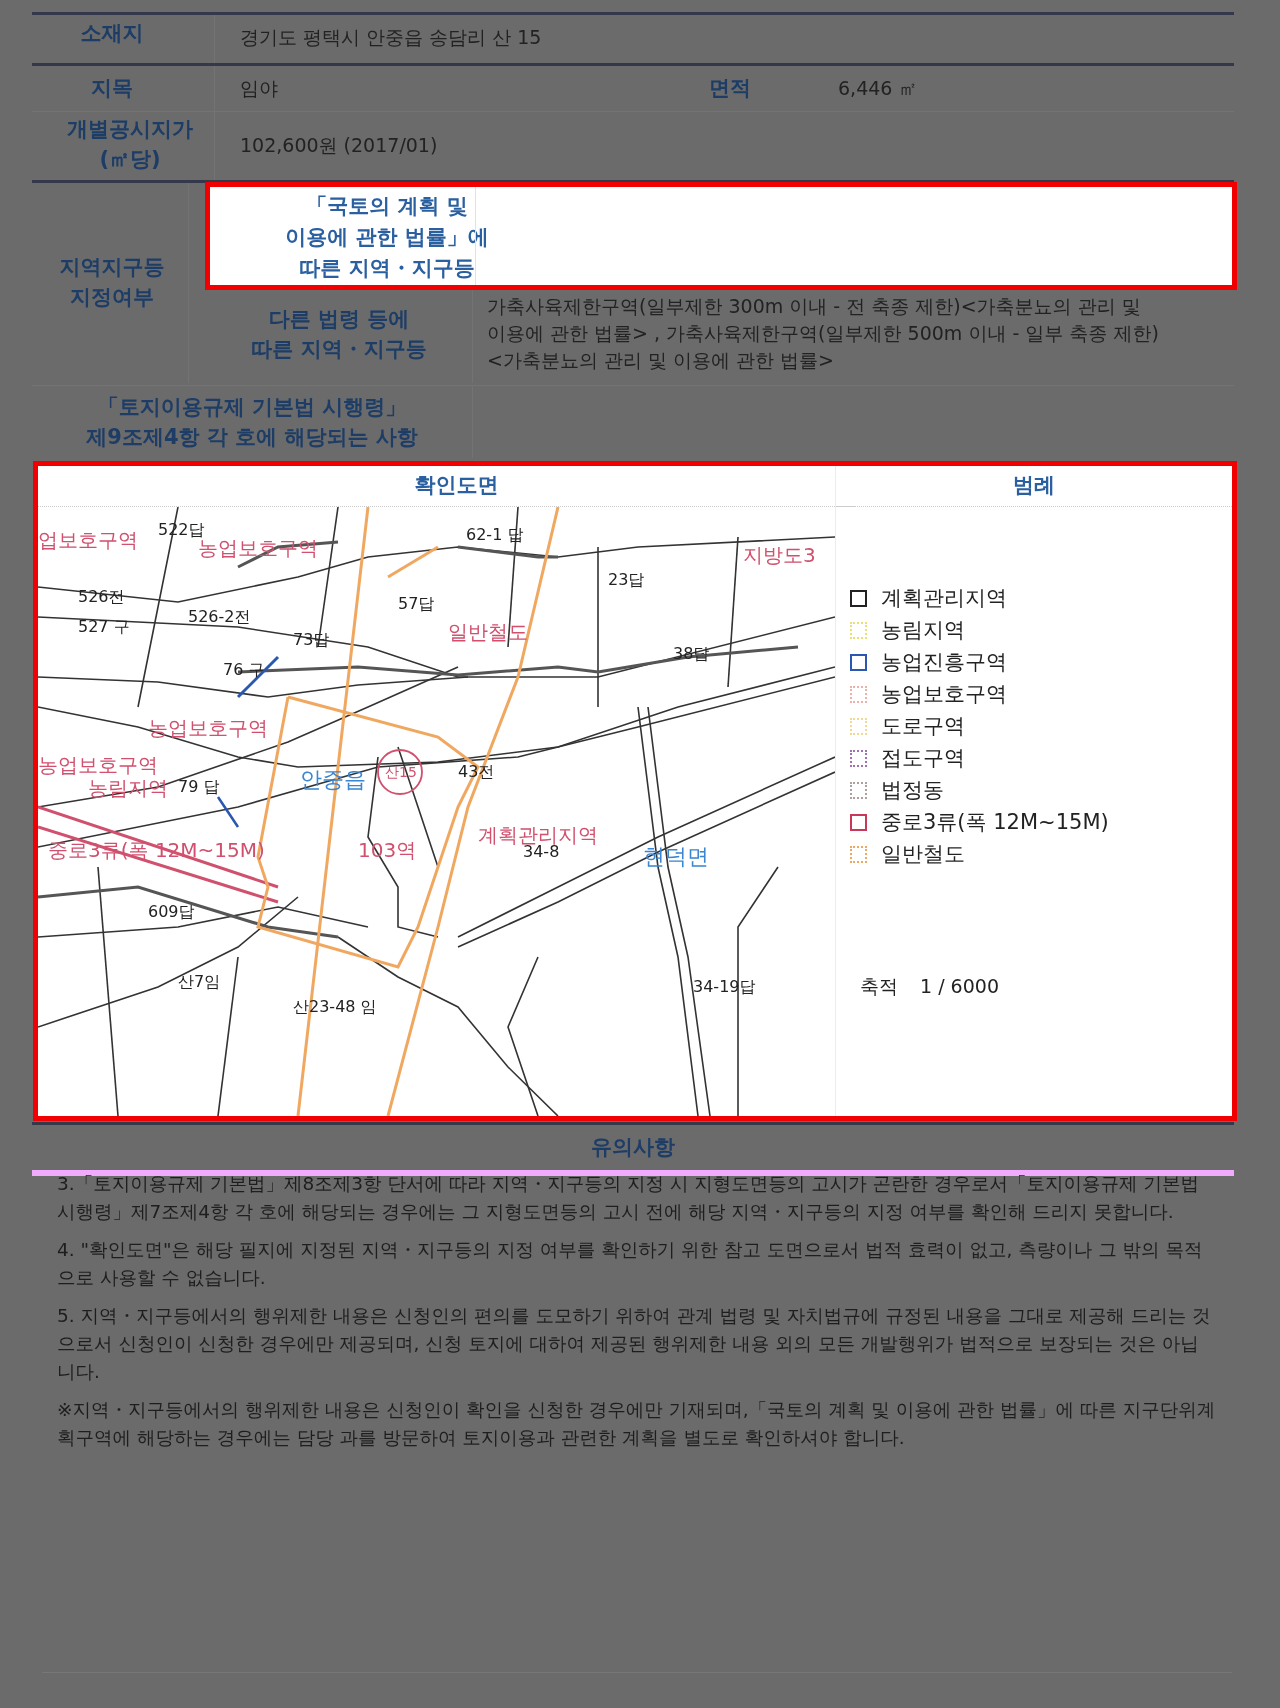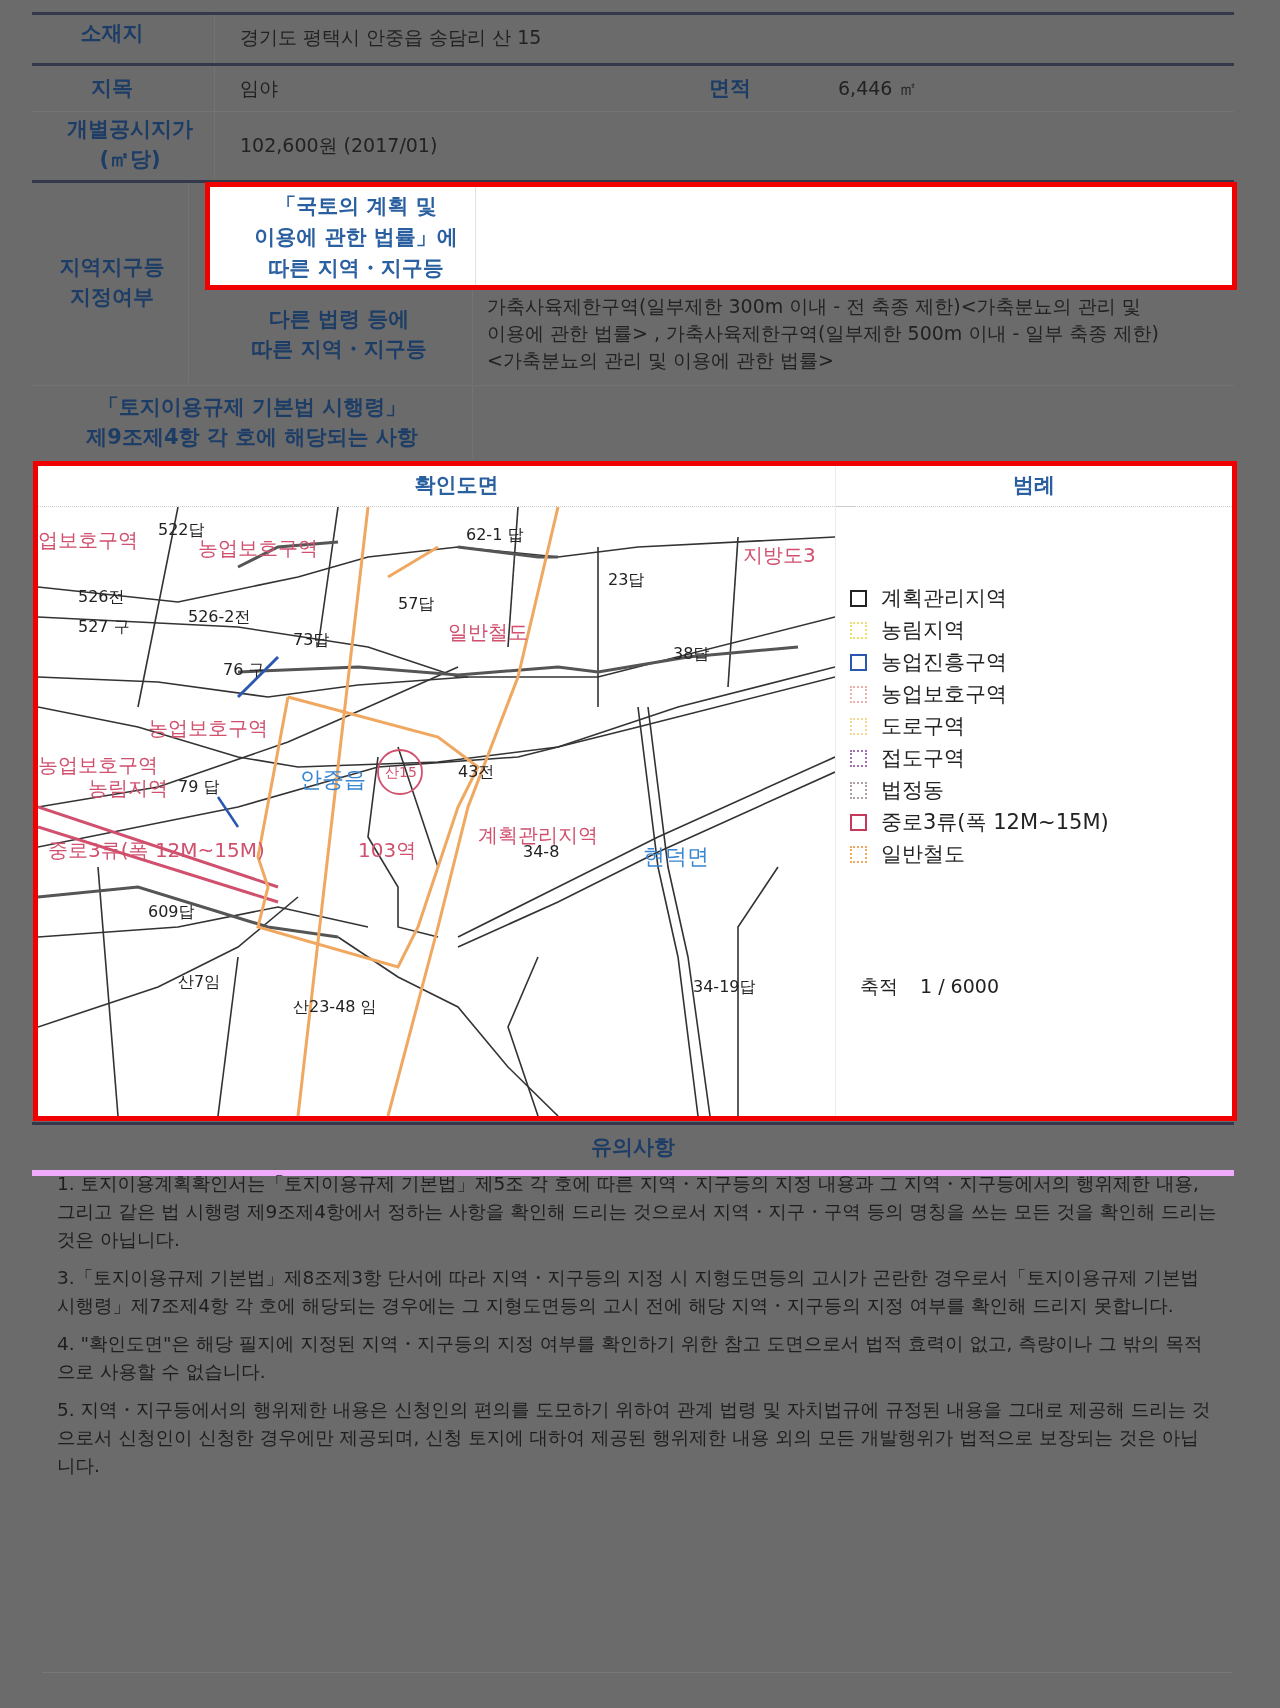--- a/index.html
+++ b/index.html
@@ -44,21 +44,21 @@
 
 <div class="hline" style="top:180px;"></div>
 
 <div class="lbl" style="left:32px; top:252px; width:160px;">
   <div>지역지구등</div>
   <div>지정여부</div>
 </div>
 <div class="vline" style="left:188px; top:183px; height:200px;"></div>
 
 <div class="redbox" style="left:205px; top:182px; width:1032px; height:108px;">
-  <div class="blue-lbl abs" style="left:16px; top:4px; width:260px;">
+  <div class="blue-lbl abs" style="left:0; top:4px; width:260px;padding-left:47px;">
     <div>「국토의 계획 및</div>
     <div>이용에 관한 법률」에</div>
     <div>따른 지역・지구등</div>
   </div>
   <div class="abs" style="left:265px; top:0; width:1px; height:98px; background:#e2e2e2;"></div>
 </div>
 
 <div class="lbl" style="left:205px; top:304px; width:268px;">
   <div>다른 법령 등에</div>
   <div>따른 지역・지구등</div>
@@ -212,18 +212,18 @@
     <span>축적</span>
     <span style="margin-left:16px;">1 / 6000</span>
   </div>
 </div>
 
 <div class="hline" style="top:1122px;"></div>
 <div class="abs" style="left:32px; top:1126px; width:1202px; height:44px; border-bottom:6px solid #f0abfc;">
   <div class="lbl" style="left:0; top:6px; width:1202px;">유의사항</div>
 </div>
 <div class="abs notes" style="left:57px; top:1170px; width:1160px;">
-  <p>1. 토지이용계획확인서는「토지이용규제 기본법」제5조 각 호에 따른 지역・지구등의 지정 내용과 그 지역・지구등에서의 행위제한 내용, 그리고 같은 법 시행령 제9조제4항에서 정하는 사항을 확인해 드리는 것으로서 지역・지구・구역 등의 명칭을 쓰는 모든 것을 확인해 드리는 것은 아닙니다.</p>
   <p>3.「토지이용규제 기본법」제8조제3항 단서에 따라 지역・지구등의 지정 시 지형도면등의 고시가 곤란한 경우로서「토지이용규제 기본법 시행령」제7조제4항 각 호에 해당되는 경우에는 그 지형도면등의 고시 전에 해당 지역・지구등의 지정 여부를 확인해 드리지 못합니다.</p>
   <p>4. "확인도면"은 해당 필지에 지정된 지역・지구등의 지정 여부를 확인하기 위한 참고 도면으로서 법적 효력이 없고, 측량이나 그 밖의 목적으로 사용할 수 없습니다.</p>
   <p>5. 지역・지구등에서의 행위제한 내용은 신청인의 편의를 도모하기 위하여 관계 법령 및 자치법규에 규정된 내용을 그대로 제공해 드리는 것으로서 신청인이 신청한 경우에만 제공되며, 신청 토지에 대하여 제공된 행위제한 내용 외의 모든 개발행위가 법적으로 보장되는 것은 아닙니다.</p>
+  <p>※지역・지구등에서의 행위제한 내용은 신청인이 확인을 신청한 경우에만 기재되며,「국토의 계획 및 이용에 관한 법률」에 따른 지구단위계획구역에 해당하는 경우에는 담당 과를 방문하여 토지이용과 관련한 계획을 별도로 확인하셔야 합니다.</p>
 </div>
 <div class="abs" style="left:42px; top:1672px; width:1190px; height:1px; background:#777;"></div>
 
 </body></html>

